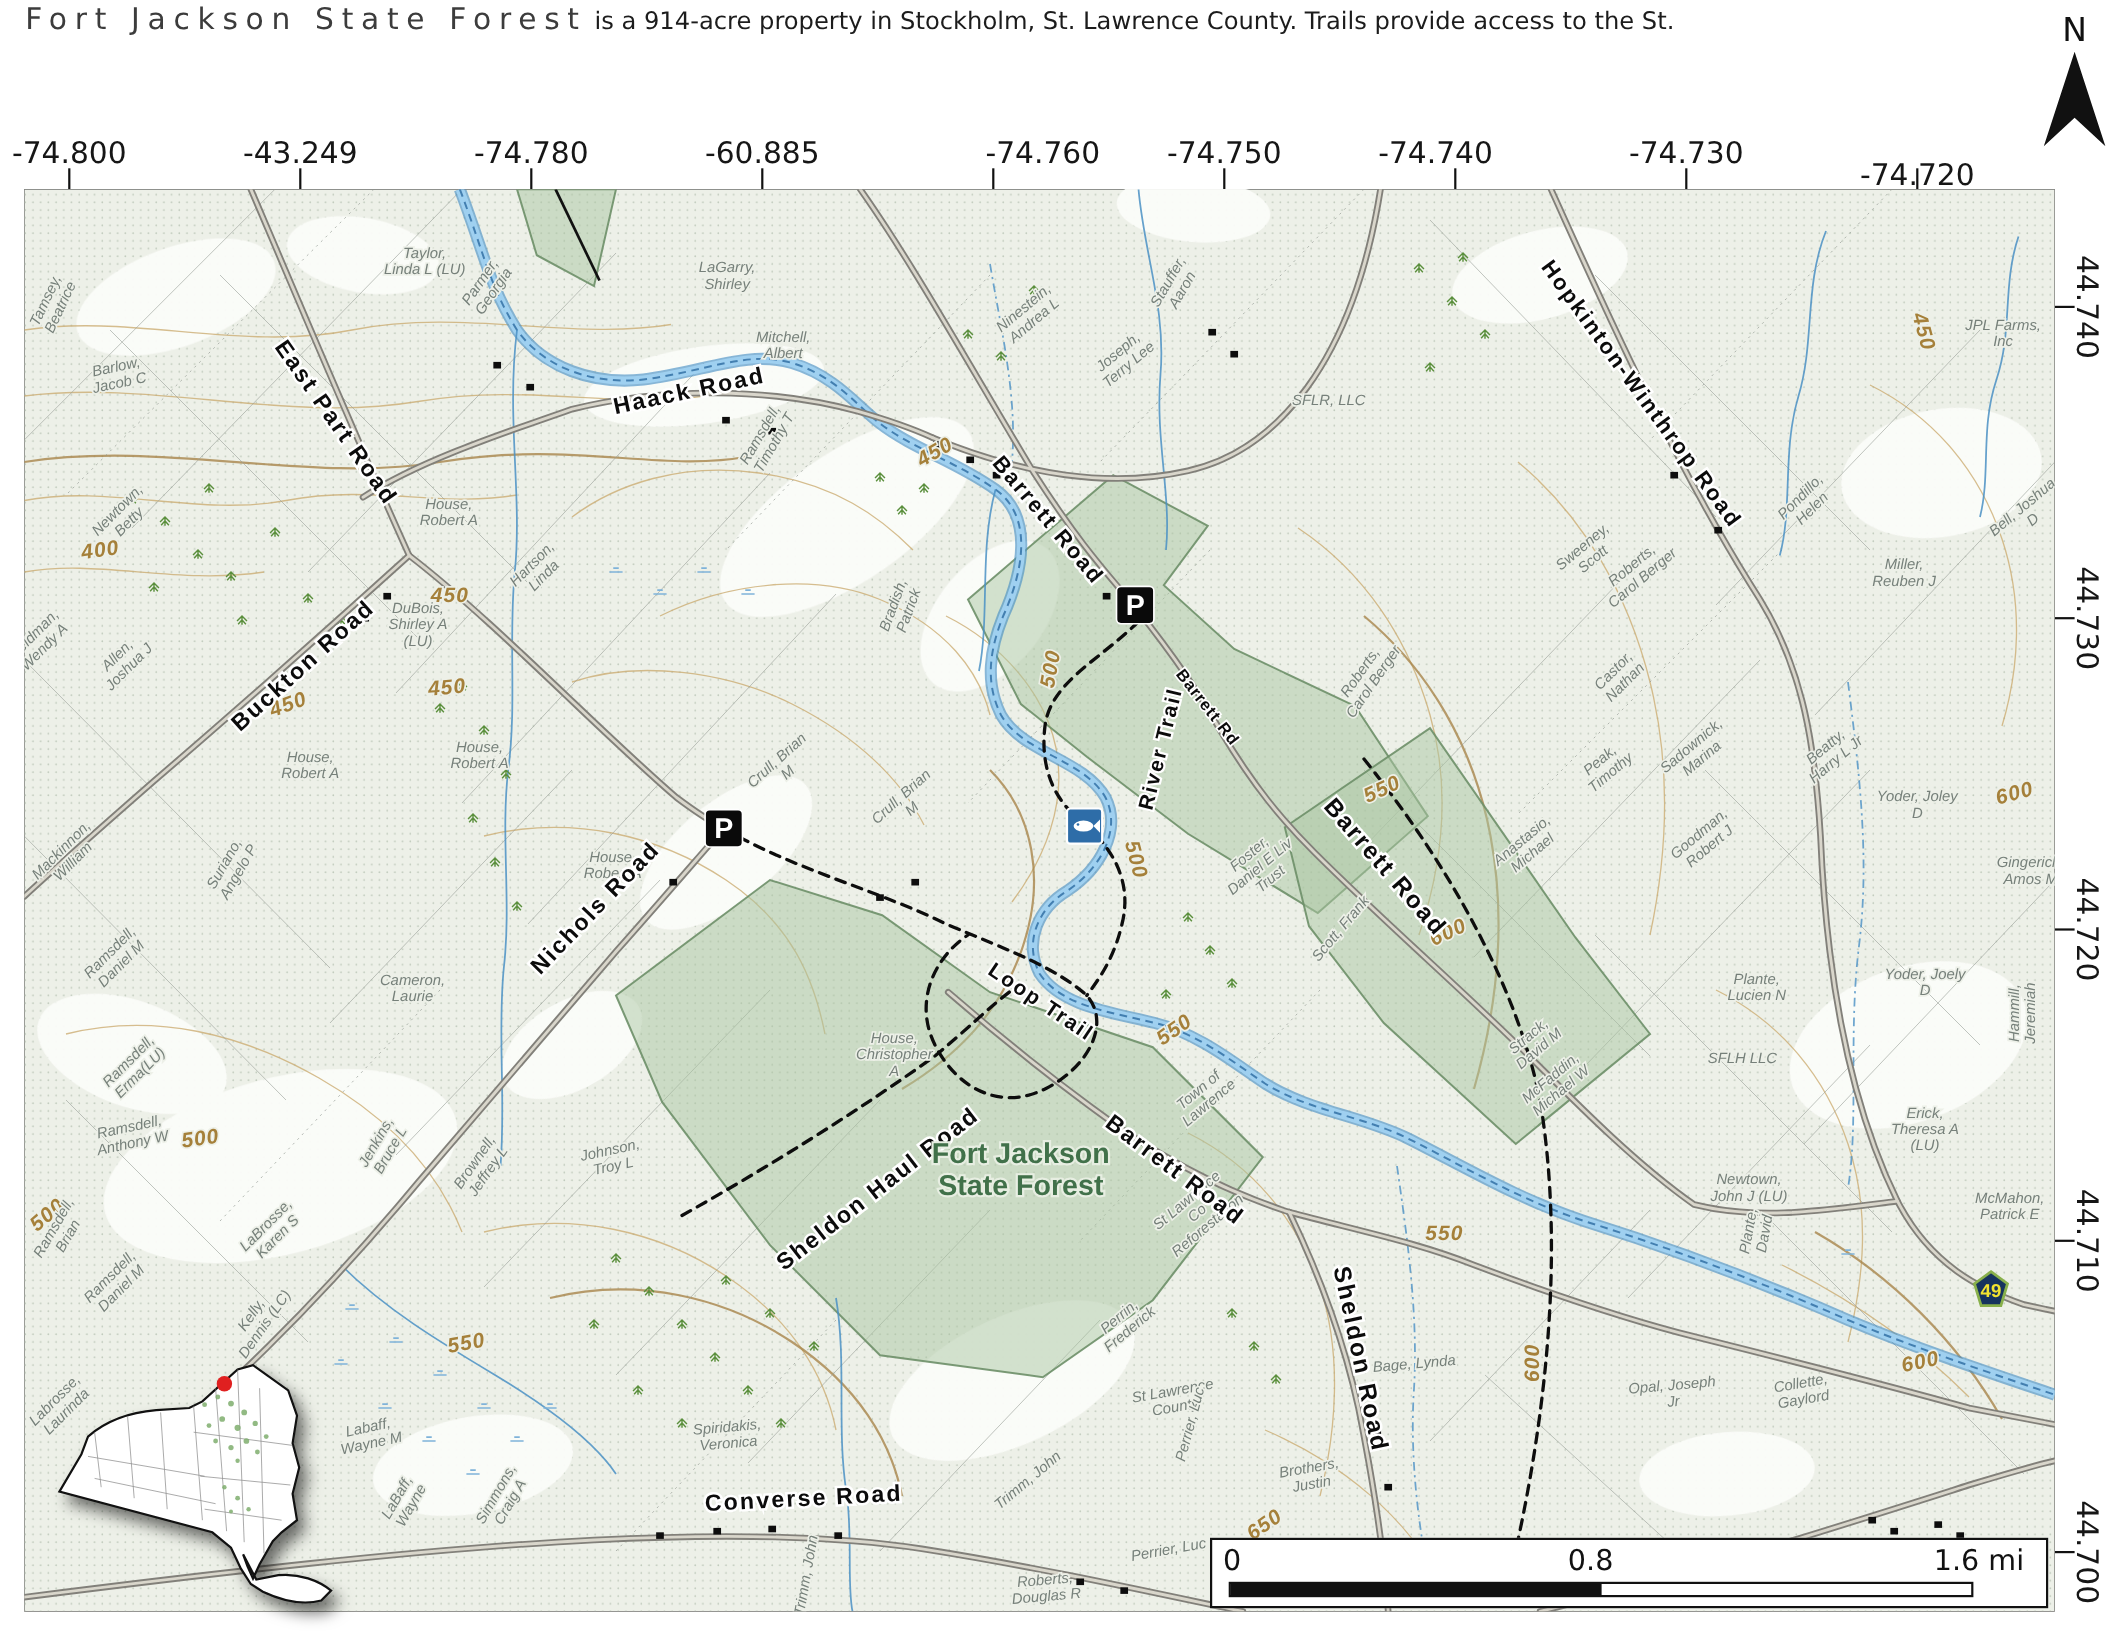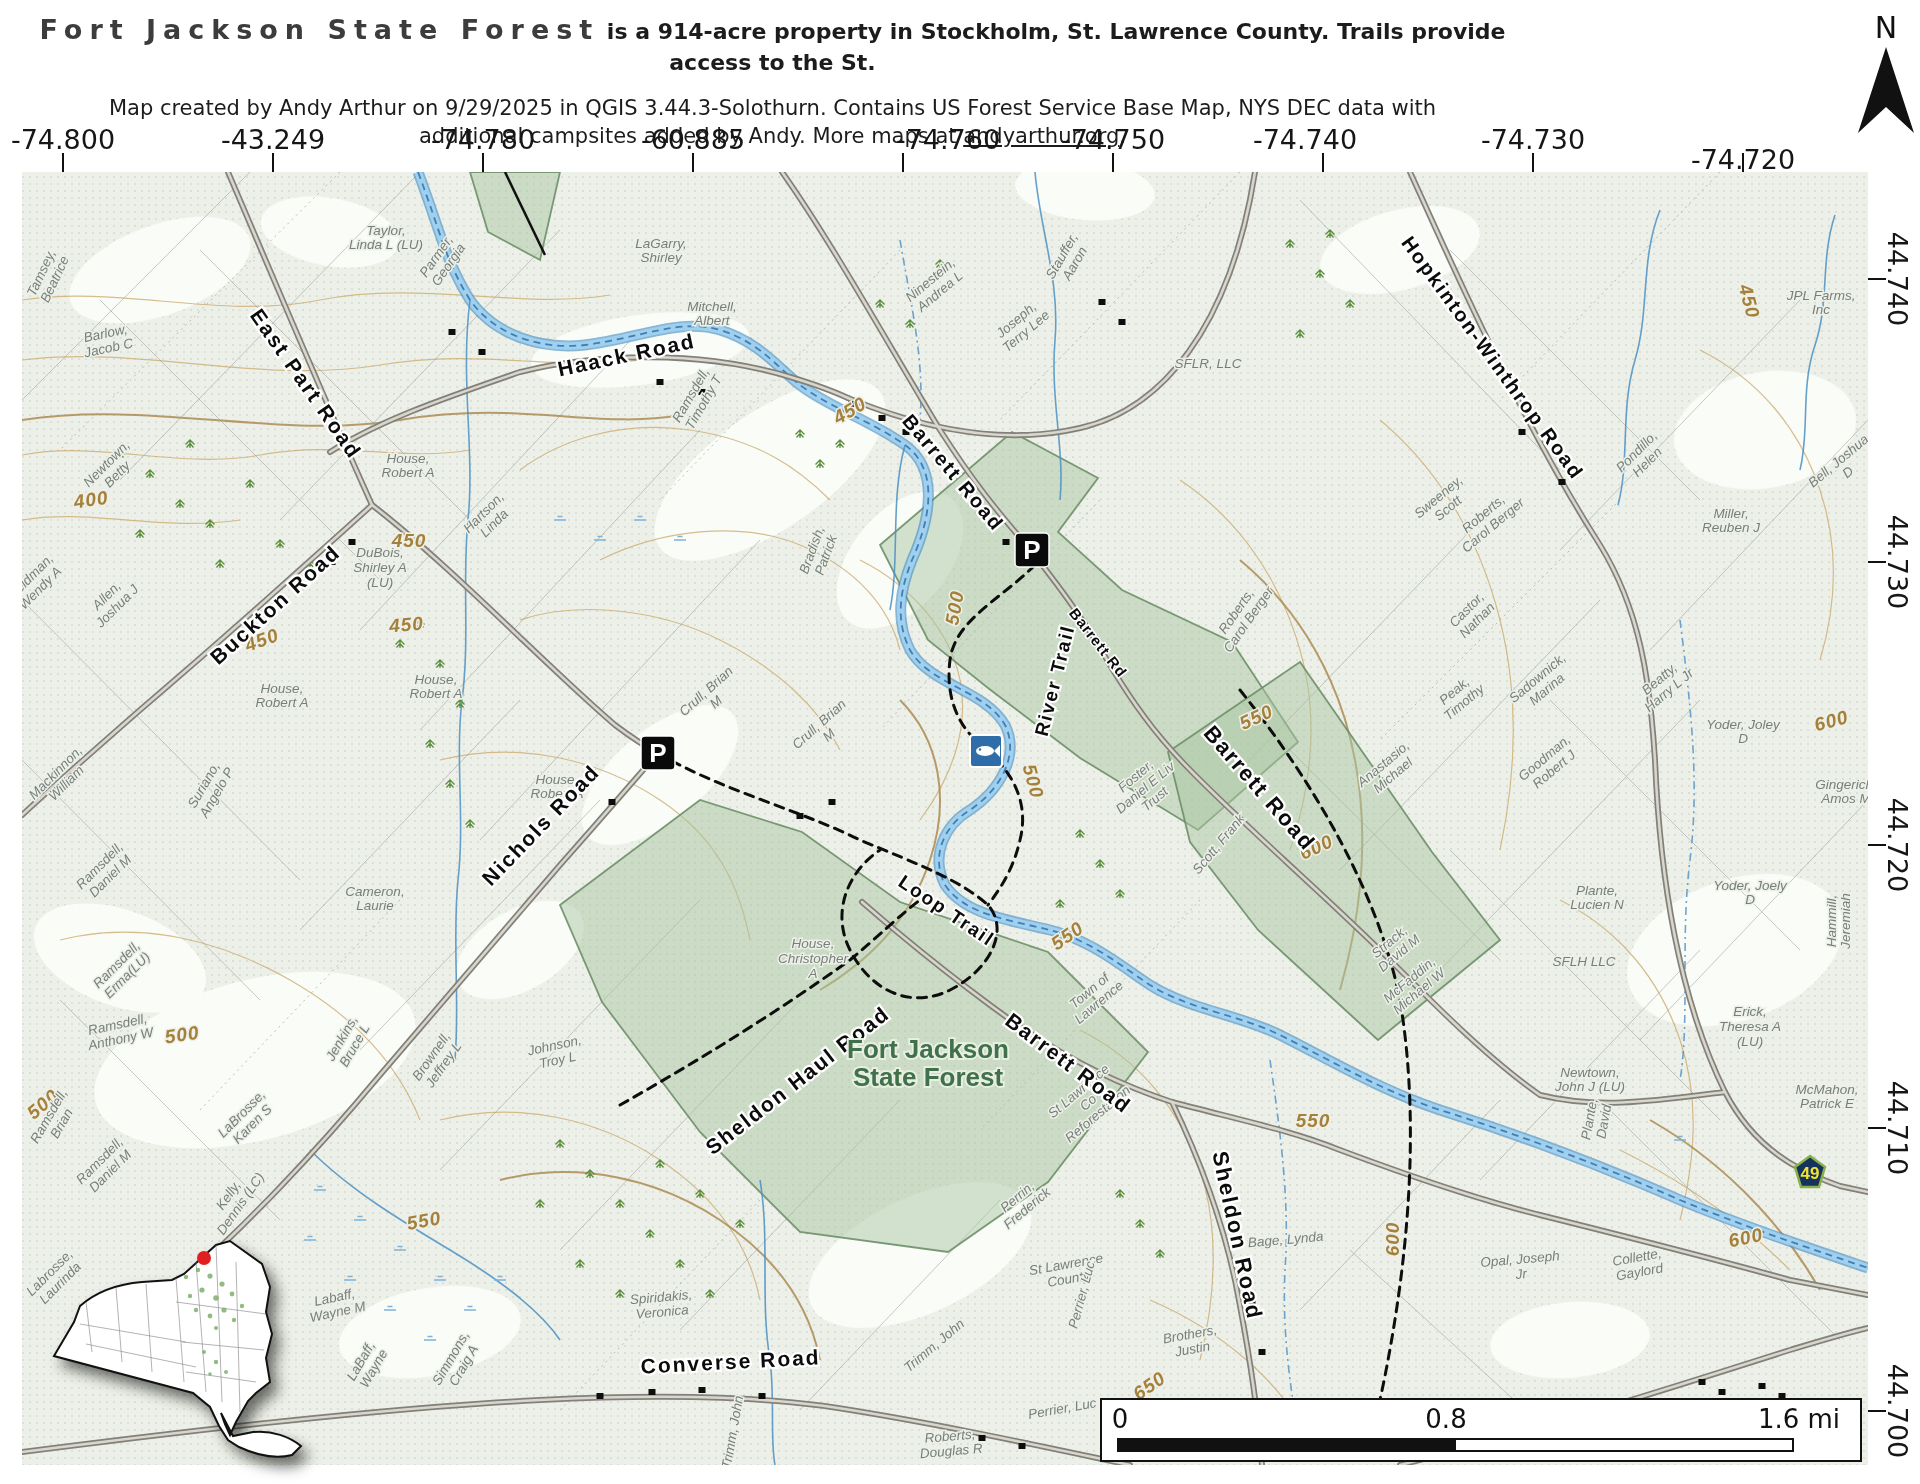--- a/index.html
+++ b/index.html
@@ -1,20 +1,20 @@
 <!DOCTYPE html>
 <html><head>
 <meta charset="utf-8">
 <style>
   html,body{margin:0;padding:0;background:#fff;}
   .page{position:relative;width:1920px;height:1484px;background:#ffffff;
         font-family:"DejaVu Sans","Liberation Sans",sans-serif;overflow:hidden;}
   
   .hdr{position:absolute;left:0;top:0;width:1545px;text-align:center;color:#1c1c1c;}
-  .hdr .l1{margin-top:12px;font-size:22px;line-height:1.35;font-weight:bold;}
+  .hdr .l1{font-size:22px;line-height:1.35;}
   .hdr .ttl{font-size:27px;letter-spacing:7px;color:#3c3c3c;}
   .hdr .l2{font-size:22px;line-height:1.3;}
   .hdr .credit{margin-top:16px;font-size:21px;line-height:1.35;}
   .hdr a.lnk{color:#1c1c1c;text-decoration:underline;cursor:pointer;}
   .north{position:absolute;left:1846px;top:10px;width:80px;text-align:center;}
   .north .nl{font-size:30px;color:#111;}
   
   .lon-lbl{position:absolute;top:124px;transform:translateX(-50%);font-size:27px;color:#161616;white-space:nowrap;}
   .lat-lbl{position:absolute;left:1897px;transform:translate(-50%,-50%) rotate(90deg);font-size:27px;color:#161616;white-space:nowrap;}
   .tick-v{position:absolute;top:153px;width:2px;height:19px;background:#111;}
@@ -46,24 +46,20 @@
   #inset{position:absolute;left:26px;top:1232px;width:300px;height:235px;
          filter:drop-shadow(7px 9px 7px rgba(0,0,0,0.55));}
 </style>
 </head>
 <body>
 
 <div class="page">
 
   <div class="hdr">
     <div class="l1"><span class="ttl">Fort Jackson State Forest</span><span> is a 914-acre property in Stockholm, St. Lawrence County. Trails provide access to the St.</span></div>
-    <div class="credit">
-      <span>Map created by Andy Arthur on 9/29/2025 in QGIS 3.44.3-Solothurn. Contains US Forest Service Base Map, NYS DEC data with</span><br>
-      <span>additional campsites added by Andy. More maps at </span><a class="lnk">andyarthur.org</a><span>.</span>
-    </div>
   </div>
 
   <div class="north">
     <div class="nl">N</div>
     <svg width="80" height="95" viewBox="0 0 80 95">
       <polygon points="40,2 12,88 40,62 68,88" fill="#111"></polygon>
     </svg>
   </div>
 
   <div id="grid-layer">

